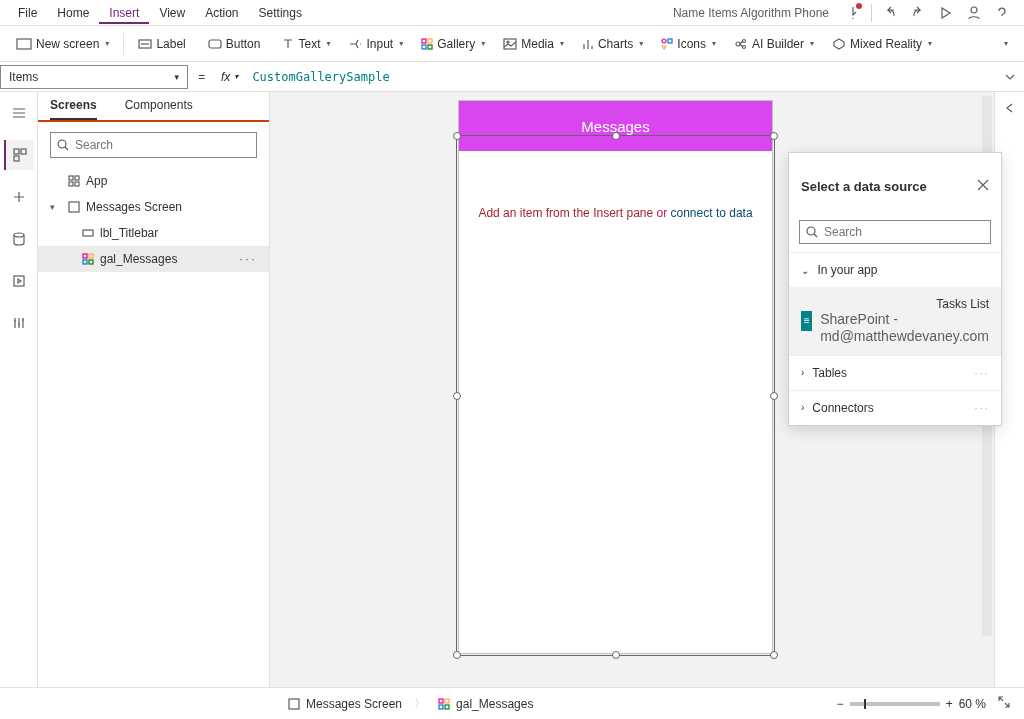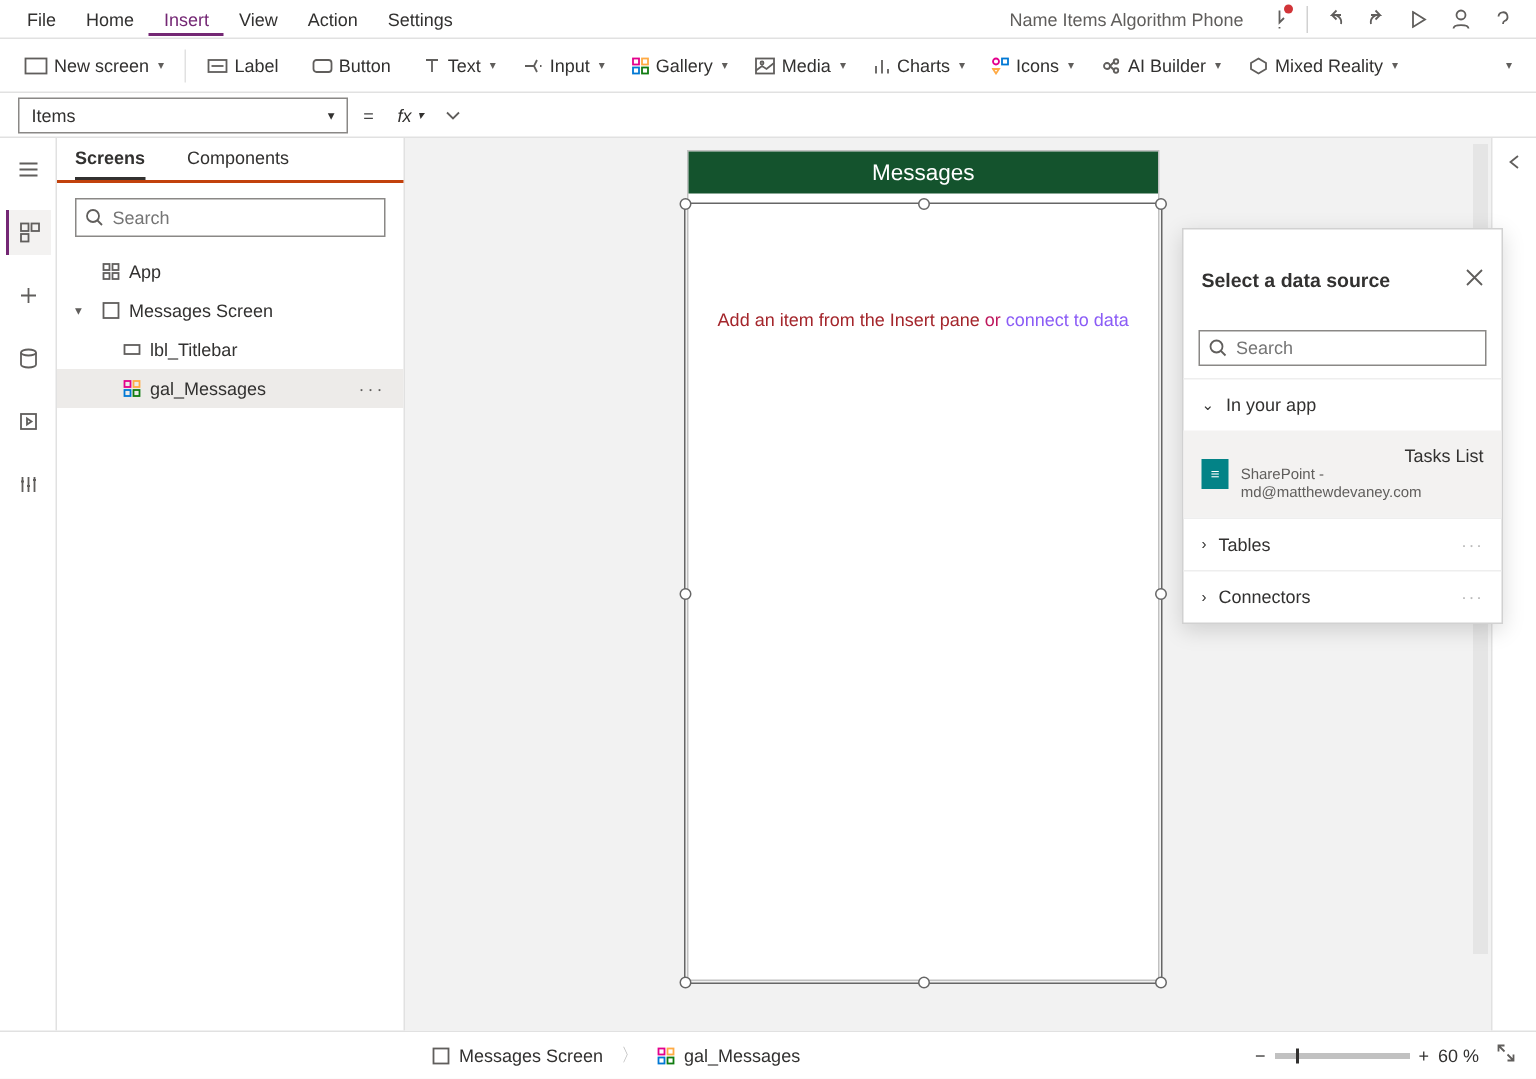--- a/index.html
+++ b/index.html
@@ -13,21 +13,21 @@
   .iconbtn { width: 28px; height: 26px; display:flex; align-items:center; justify-content:center; cursor:pointer; position:relative; }
   .divider { width: 1px; height: 18px; background:#d1d1d1; margin: 0 4px; }
   
   .ribbon { height: 36px; display:flex; align-items:center; padding: 0 8px; border-bottom: 1px solid #e1e1e1; gap:2px;}
   .ribbtn { display:flex; align-items:center; padding: 5px 8px; cursor:pointer; }
   .ribbtn .lbl { padding: 0 4px; }
   .ribbtn .caret { font-size:8px; padding-left:2px; color:#605e5c; }
   .rdivider { width:1px; height:22px; background:#e1e1e1; margin:0 4px;}
   
   .formulabar { height: 30px; display:flex; align-items:center; border-bottom:1px solid #e1e1e1; }
-  .propsel { width: 220px; height: 24px; border:1px solid #8a8886; display:flex; align-items:center; padding: 0 8px; margin-left:12px; }
+  .propsel { width: 188px; height: 24px; border:1px solid #8a8886; display:flex; align-items:center; padding: 0 8px; }
   .eq { padding: 0 10px; font-style: italic; color:#444;}
   .fx { padding: 0 6px; font-style: italic; display:flex; align-items:center; gap:4px; }
   .formula { flex:1; padding:0 8px; color: #008080; font-family: Consolas, monospace; }
   .expand { width:28px; display:flex; justify-content:center;}
   
   .body { display:flex; height: calc(719px - 26px - 36px - 30px - 32px); }
   .leftrail { width: 38px; border-right:1px solid #e1e1e1; display:flex; flex-direction:column; align-items:center; padding-top:6px; gap:12px; }
   .leftrail .railbtn { width:30px; height:30px; display:flex; align-items:center; justify-content:center; cursor:pointer; position:relative;}
   .leftrail .railbtn.active { border-left: 2px solid #742774; background:#f3f2f1; }
   
@@ -41,47 +41,47 @@
   .searchbox { border:1px solid #8a8886; height:26px; display:flex; align-items:center; padding:0 6px; gap:6px;}
   .searchbox input { border:none; outline:none; flex:1; font-size:12px;}
   .noderow { display:flex; align-items:center; height:26px; padding: 0 12px; cursor:pointer; gap:6px;}
   .noderow.sel { background:#edebe9; }
   .noderow .exp { width:12px; font-size:9px; color:#605e5c;}
   .noderow.d2 { padding-left: 44px;}
   .more { margin-left:auto; letter-spacing:2px; color:#605e5c;}
   
   .canvas { flex:1; background:#f2f2f2; position:relative; overflow:hidden;}
   .phone { position:absolute; left:188px; top:8px; width:315px; height:554px; background:#fff; border:1.5px solid #c1c1c1;}
-  .phone .titlebar { height:28px; background:#14532d; color:#fff; display:flex; align-items:center; justify-content:center; font-size:15px;}
+  .phone .titlebar { height:50px; background:#d946ef; color:#fff; display:flex; align-items:center; justify-content:center; font-size:15px;}
   .galsel { position:absolute; left:186px; top:43px; width:319px; height:521px; border:1.5px solid #666; }
   .handle { position:absolute; width:8px; height:8px; background:#fff; border:1.5px solid #666; border-radius:50%; }
   .h-mid-top { left:50%; top:-4px; transform:translateX(-50%);}
   .h-mid-bot { left:50%; bottom:-4px; transform:translateX(-50%);}
   .h-mid-left { top:50%; left:-4px; transform:translateY(-50%);}
   .h-mid-right { top:50%; right:-4px; transform:translateY(-50%);}
   .h-tl { left:-4px; top:-4px;} .h-tr { right:-4px; top:-4px;}
   .h-bl { left:-4px; bottom:-4px;} .h-br { right:-4px; bottom:-4px;}
   .placeholder { position:absolute; top:70px; width:100%; text-align:center; font-size:12px; }
   .placeholder .p1 { color:#a4262c;}
   .placeholder .por { color:#be185d;}
-  .placeholder .p2 { color:#8b5cf6; text-decoration: none; }
+  .placeholder .p2 { color:#0c4a6e; text-decoration: none; }
   
   .rightrail { width:30px; border-left:1px solid #e1e1e1; display:flex; flex-direction:column; align-items:center; padding-top:10px;}
   
   .popup { position:absolute; left:788px; top:152px; width:214px; background:#fff; border:1px solid #d1d1d1; box-shadow: 0 4px 14px rgba(0,0,0,0.15); display:flex; flex-direction:column;}
   .popup .phead { display:flex; align-items:center; padding: 26px 12px;}
   .popup .phead span.title2 { font-weight:600; font-size:13px; flex:1;}
   .popup .psearch { padding: 0 10px 8px 10px;}
   .popup .psearchbox { border:1px solid #8a8886; height:24px; display:flex; align-items:center; padding:0 6px; gap:6px;}
   .popup .psearchbox input { border:none; outline:none; flex:1;}
   .popup .sect { display:flex; align-items:center; padding: 10px 12px; border-top:1px solid #eee; gap:8px; cursor:pointer;}
   .popup .dsrow { display:flex; align-items:center; padding: 10px 12px; gap:8px; background:#f3f2f1;}
   .dsicon { width:20px; height:20px; background:#038387; color:#fff; font-size:10px; display:flex; align-items:center; justify-content:center;}
   .dsinfo { display:flex; flex-direction:column; line-height:1.2;align-items:flex-end;}
-  .dsinfo .sub { font-size:10px; color:#605e5c;}
+  .dsinfo .sub { font-size:14px; color:#605e5c;}
   .sectr .dots { margin-left:auto; color:#bbb; letter-spacing:1px;}
   
   .statusbar { height:32px; border-top:1px solid #e1e1e1; display:flex; align-items:center; padding: 0 8px;}
   .statusbar .crumb { display:flex; align-items:center; gap:6px; padding: 4px 10px; cursor:pointer;}
   .statusbar .sep { color:#bbb; padding:0 2px;}
   .zoomgroup { margin-left:auto; display:flex; align-items:center; gap:6px;}
   .slider { width:90px; height:4px; background:#c1c1c1; position:relative;}
   .slider::after{content:""; position:absolute; left:14px; top:-3px; width:2px; height:10px; background:#323130;}
   
   svg { stroke: #605e5c; stroke-width:1.2; fill:none; }
@@ -231,20 +231,21 @@
 <div class="formulabar">
   <div class="propsel">
     <span>Items</span>
     <span style="margin-left:auto;font-size:9px;">▾</span>
   </div>
   <span class="eq">=</span>
   <span class="fx">
       <i>fx</i>
       <span style="font-size:8px;">▾</span>
     </span>
+  <div class="formula">CustomGallerySample</div>
   <div class="expand">
       <svg width="12" height="12">
         <path d="M2 4l4 4 4-4"></path>
       </svg>
     </div>
 </div>
 
 <div class="body">
 
   <div class="leftrail">

